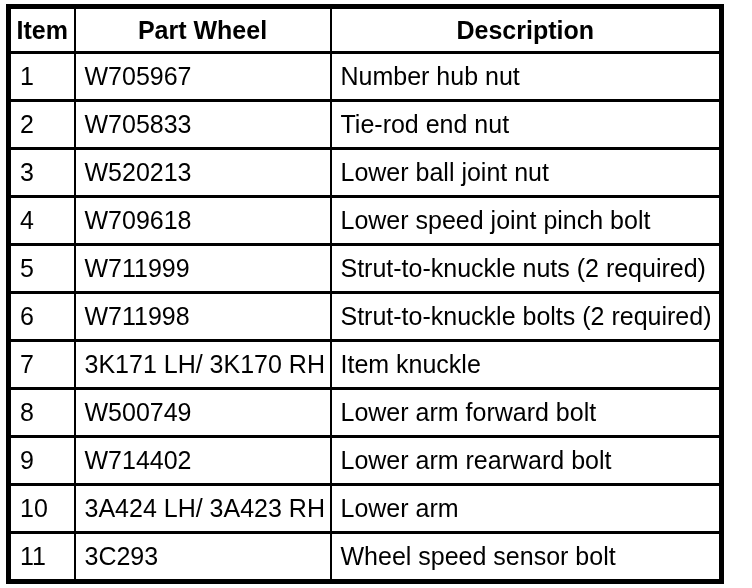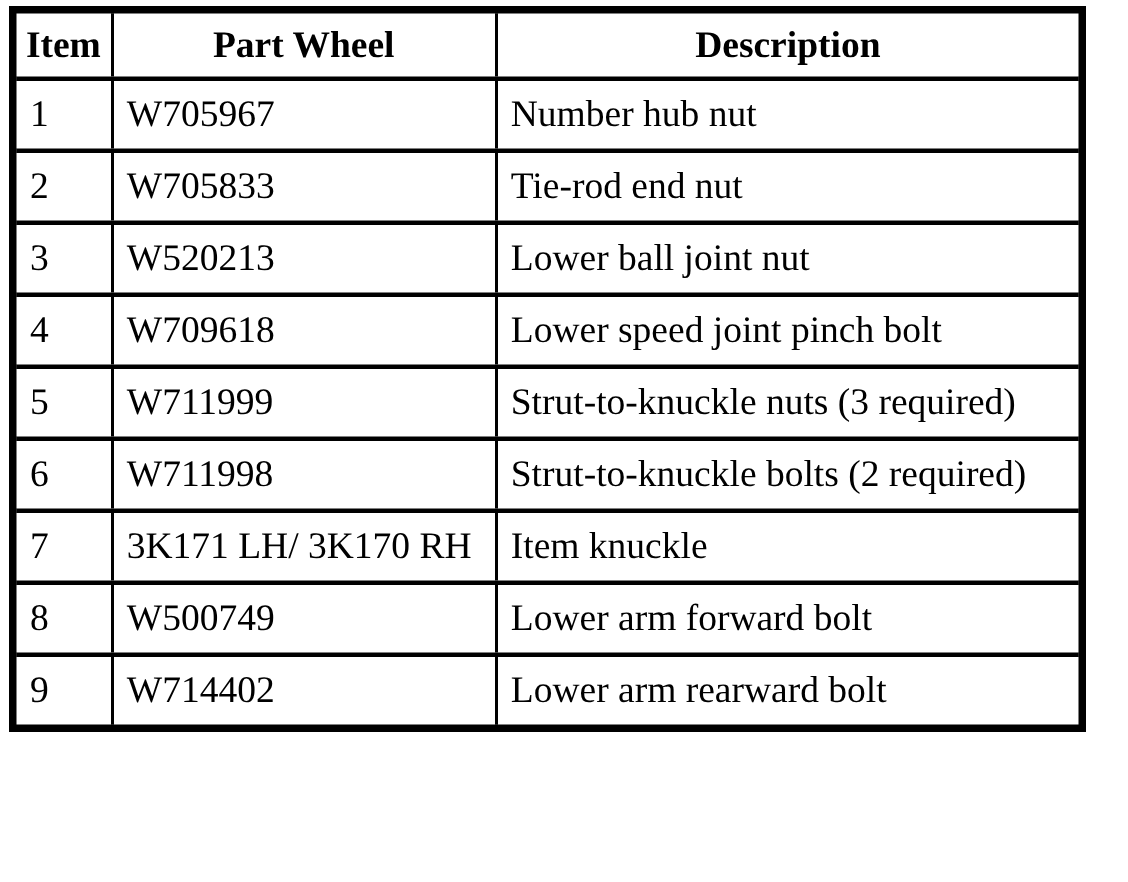--- a/index.html
+++ b/index.html
@@ -6,21 +6,21 @@
     margin: 0;
     padding: 0;
     background: #ffffff;
   }
   .page {
     position: relative;
     width: 752px;
     height: 588px;
     background: #ffffff;
     overflow: hidden;
-    font-family: Liberation Serif, serif;
+    font-family: Liberation Sans, sans-serif;
     color: #000000;
   }
   table.parts {
     position: absolute;
     left: 6px;
     top: 4px;
     width: 713px;
     border-collapse: collapse;
     table-layout: fixed;
     border: 5px solid #000000;
@@ -88,21 +88,21 @@
           <td>Lower ball joint nut</td>
         </tr>
         <tr>
           <td>4</td>
           <td>W709618</td>
           <td>Lower speed joint pinch bolt</td>
         </tr>
         <tr>
           <td>5</td>
           <td>W711999</td>
-          <td>Strut-to-knuckle nuts (3 required)</td>
+          <td>Strut-to-knuckle nuts (2 required)</td>
         </tr>
         <tr>
           <td>6</td>
           <td>W711998</td>
           <td>Strut-to-knuckle bolts (2 required)</td>
         </tr>
         <tr>
           <td>7</td>
           <td>3K171 LH/ 3K170 RH</td>
           <td>Item knuckle</td>
@@ -110,15 +110,25 @@
         <tr>
           <td>8</td>
           <td>W500749</td>
           <td>Lower arm forward bolt</td>
         </tr>
         <tr>
           <td>9</td>
           <td>W714402</td>
           <td>Lower arm rearward bolt</td>
         </tr>
+        <tr>
+          <td>10</td>
+          <td>3A424 LH/ 3A423 RH</td>
+          <td>Lower arm</td>
+        </tr>
+        <tr>
+          <td>11</td>
+          <td>3C293</td>
+          <td>Wheel speed sensor bolt</td>
+        </tr>
       </tbody>
   </table>
 </div>
 
 </body></html>

